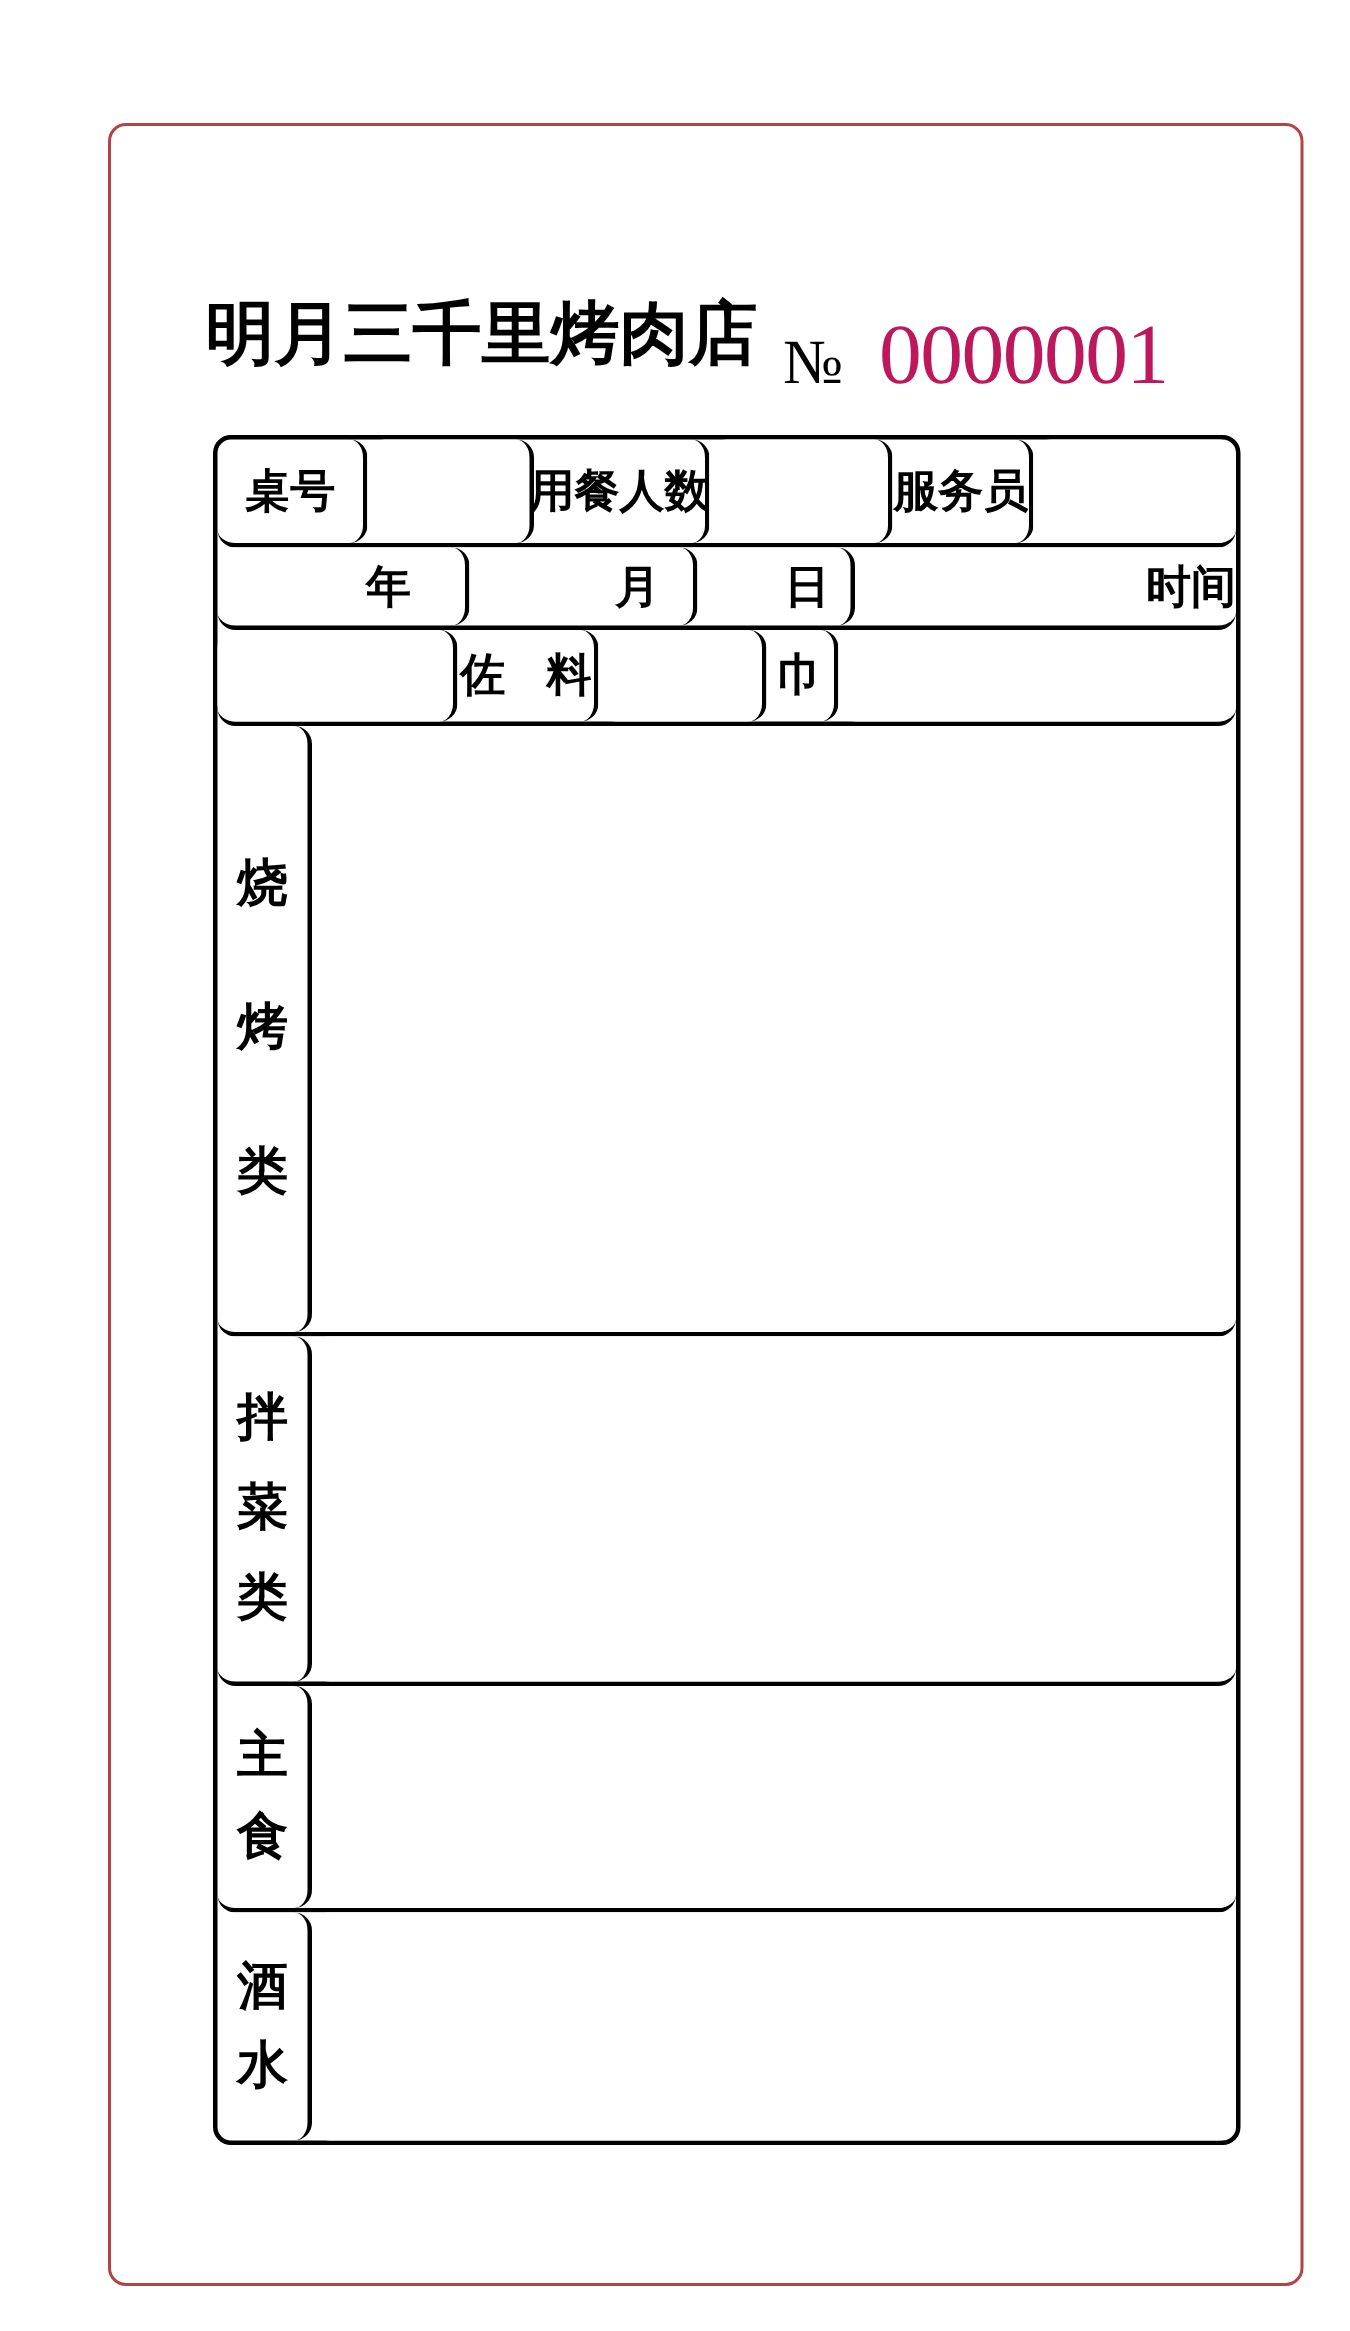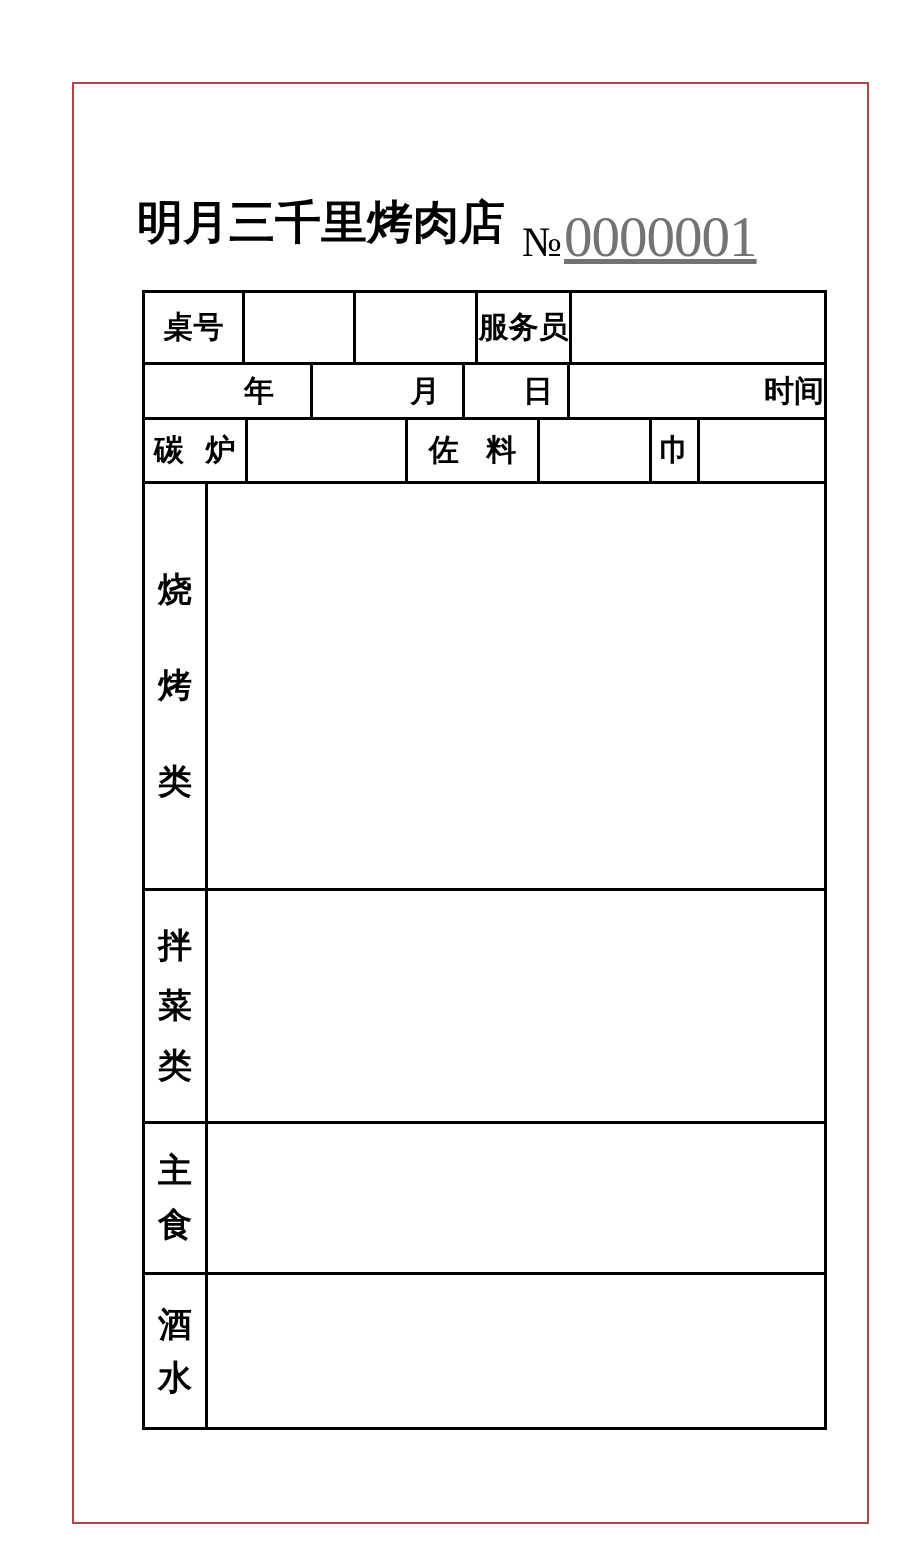--- a/index.html
+++ b/index.html
@@ -1,15 +1,15 @@
 <!DOCTYPE html>
 <html><head>
 <meta charset="utf-8">
 <style>
-  * { margin: 0; padding: 0; box-sizing: border-box; }
+  * { margin: 0; padding: 0; box-sizing: border-box; border-radius: 12px; }
   html, body { background: #ffffff; }
   body {
     width: 900px; height: 1554px; position: relative;
     font-family: "Liberation Serif", "DejaVu Serif", serif;
     color: #000;
   }
   .page { position: absolute; left: 0; top: 0; width: 900px; height: 1554px; background: #fff; }
 
   
   .red-frame {
@@ -18,22 +18,22 @@
   }
 
   
   .title {
     position: absolute; left: 137px; top: 192px;
     font-size: 46px; font-weight: bold; letter-spacing: 0px; white-space: nowrap;
   }
   .serial { position: absolute; left: 522px; top: 204px; display: flex; align-items: baseline; }
   .numero { font-size: 42px; font-weight: normal; color: #000; }
   .digits {
-    font-size: 57px; color: #737373; margin-left: 2px;
-    letter-spacing: -1px; font-weight: normal; white-space: nowrap; text-decoration: underline;
+    font-size: 57px; color: #be185d; margin-left: 24px;
+    letter-spacing: -1px; font-weight: normal; white-space: nowrap;
   }
 
   
   .form-table {
     position: absolute; left: 130px; top: 290px; width: 685px; height: 1140px;
     border: 3px solid #000; display: flex; flex-direction: column; background: #fff; margin-left: 12px;
   }
   .row { display: flex; width: 100%; border-bottom: 3px solid #000; }
   .r1 { height: 72px; }
   .r2 { height: 55px; }
@@ -60,21 +60,21 @@
 
   
   .c-yr  { width: 168px; justify-content: flex-end; padding-right: 36px; }
   .c-mo  { width: 152px; justify-content: flex-end; padding-right: 22px; }
   .c-dy  { width: 105px; justify-content: flex-end; padding-right: 14px; }
   .c-tm  { justify-content: flex-end; padding-left: 4px; }
 
   
   .c-st  { width: 103px; justify-content: flex-start; padding-left: 9px; word-spacing: 14px; }
   .c-sb  { width: 160px; }
-  .c-se  { width: 132px; word-spacing: 20px; }
+  .c-se  { width: 94px; word-spacing: 20px; }
   .c-eb  { width: 112px; }
   .c-tw  { width: 48px; }
 
   
   .side-label {
     width: 63px; border-right: 3px solid #000; height: 100%;
     display: flex; flex-direction: column; align-items: center; justify-content: center;
     font-size: 34px; font-weight: bold;
   }
   .sec-bbq    .side-label { gap: 60px; }
@@ -96,20 +96,21 @@
   <div class="serial">
     <span class="numero">№</span>
     <span class="digits">0000001</span>
   </div>
 
   <div class="form-table">
 
     <div class="row r1">
       <div class="cell c-zh">桌号</div>
       <div class="cell c-zb blank"></div>
+      <div class="cell c-yc">用餐人数</div>
       <div class="cell c-yb blank"></div>
       <div class="cell c-fw">服务员</div>
       <div class="cell last blank"></div>
     </div>
 
     <div class="row r2">
       <div class="cell c-yr">
         <span>年</span>
       </div>
       <div class="cell c-mo">
@@ -117,21 +118,20 @@
       </div>
       <div class="cell c-dy">
         <span>日</span>
       </div>
       <div class="cell c-tm last">
         <span>时间</span>
       </div>
     </div>
 
     <div class="row r3">
-      <div class="cell c-st">碳 炉</div>
       <div class="cell c-sb blank"></div>
       <div class="cell c-se">佐 料</div>
       <div class="cell c-eb blank"></div>
       <div class="cell c-tw">巾</div>
       <div class="cell last blank"></div>
     </div>
 
     <div class="row sec-bbq">
       <div class="side-label">
         <span>烧</span>

